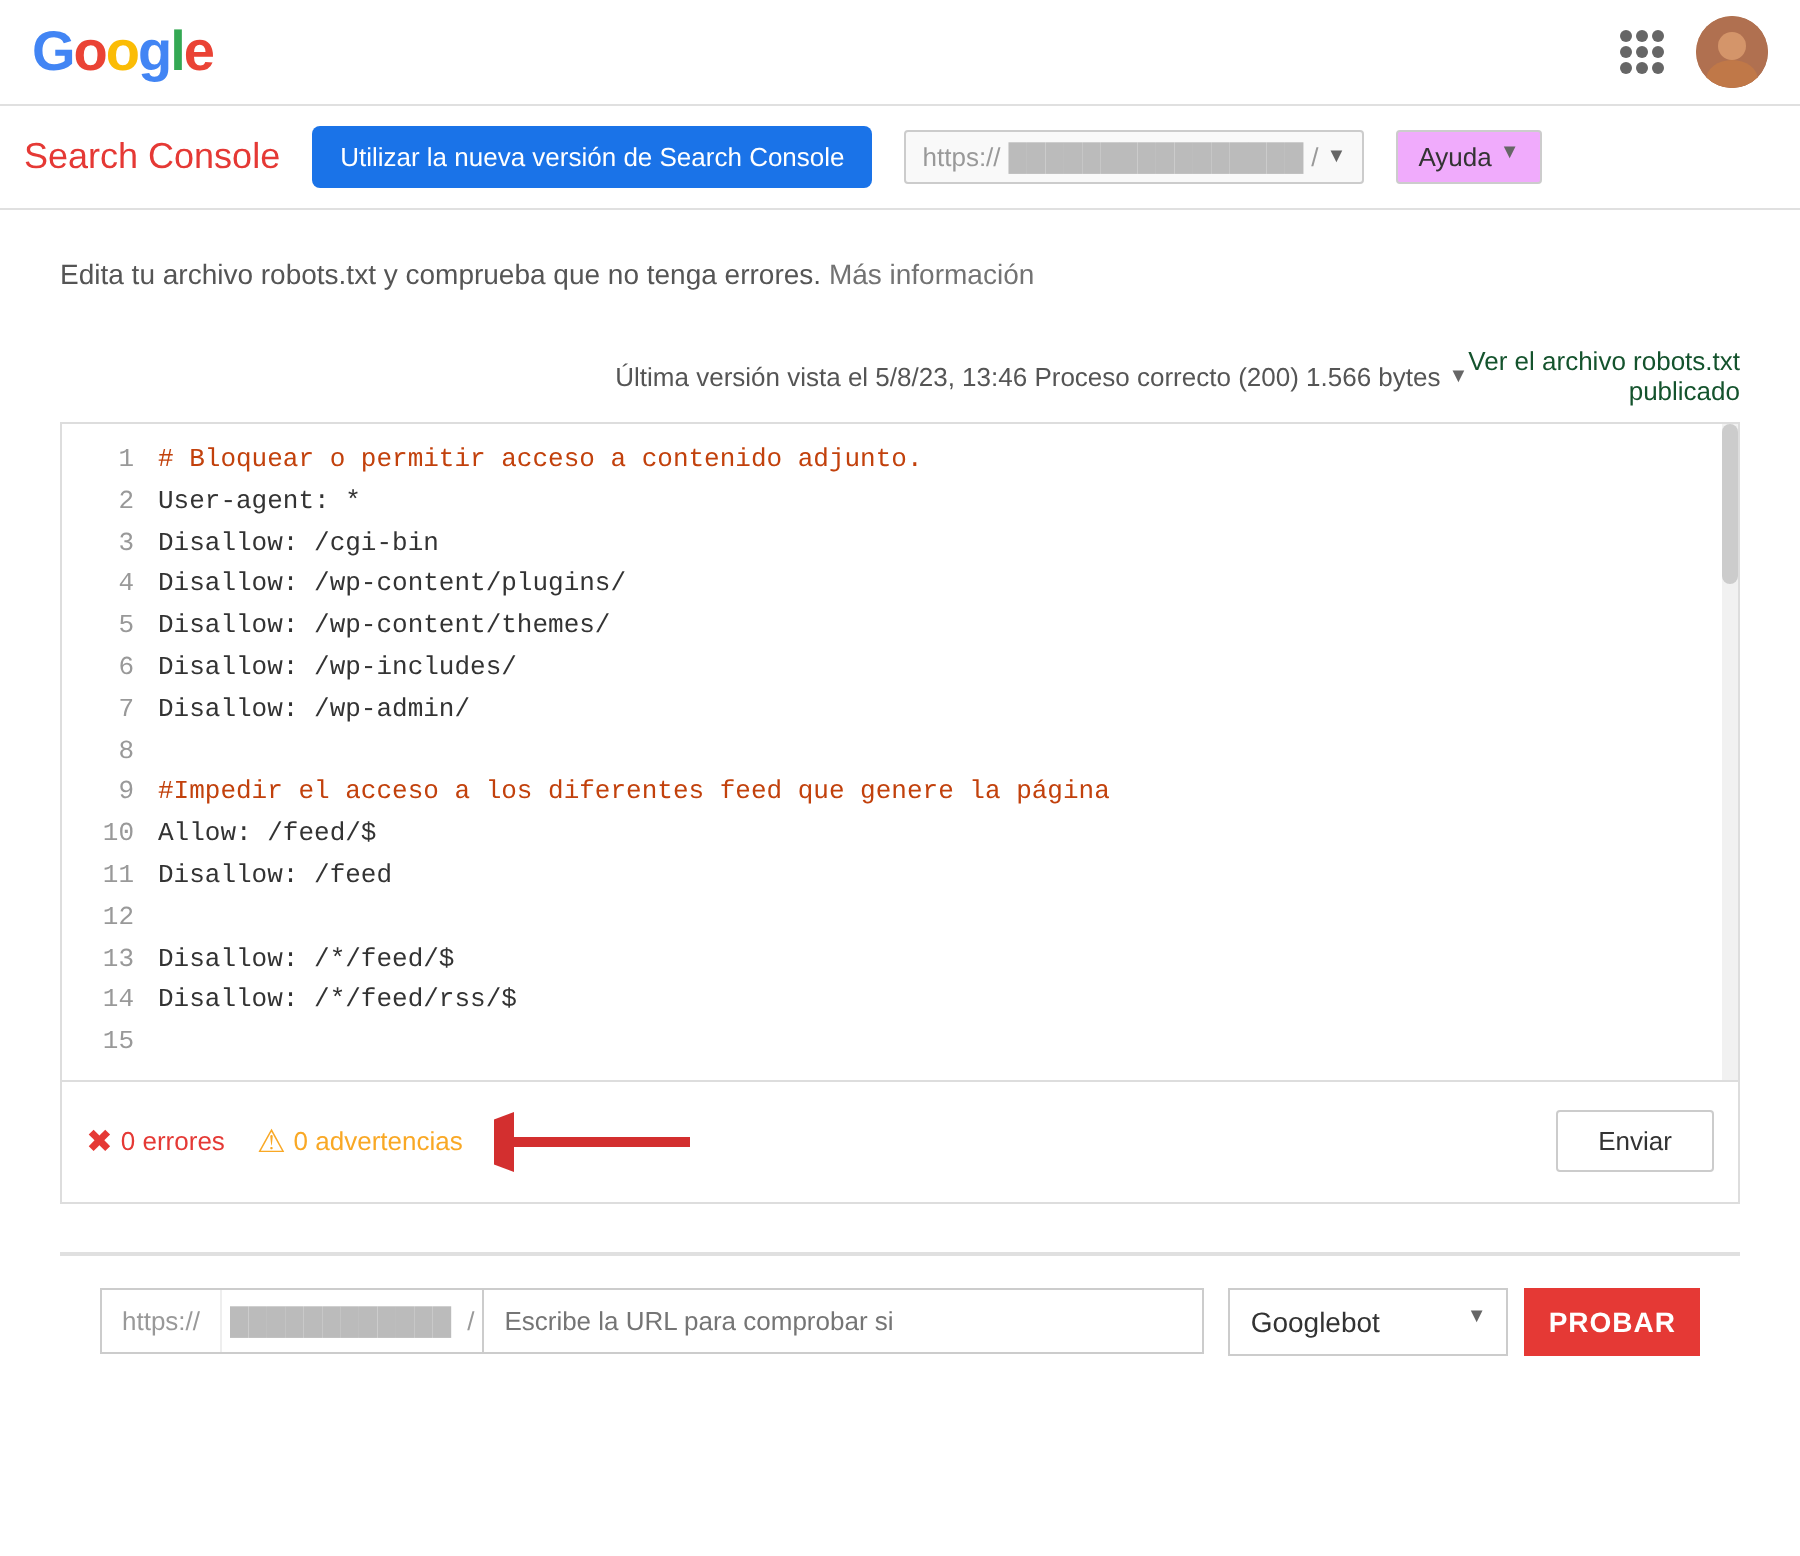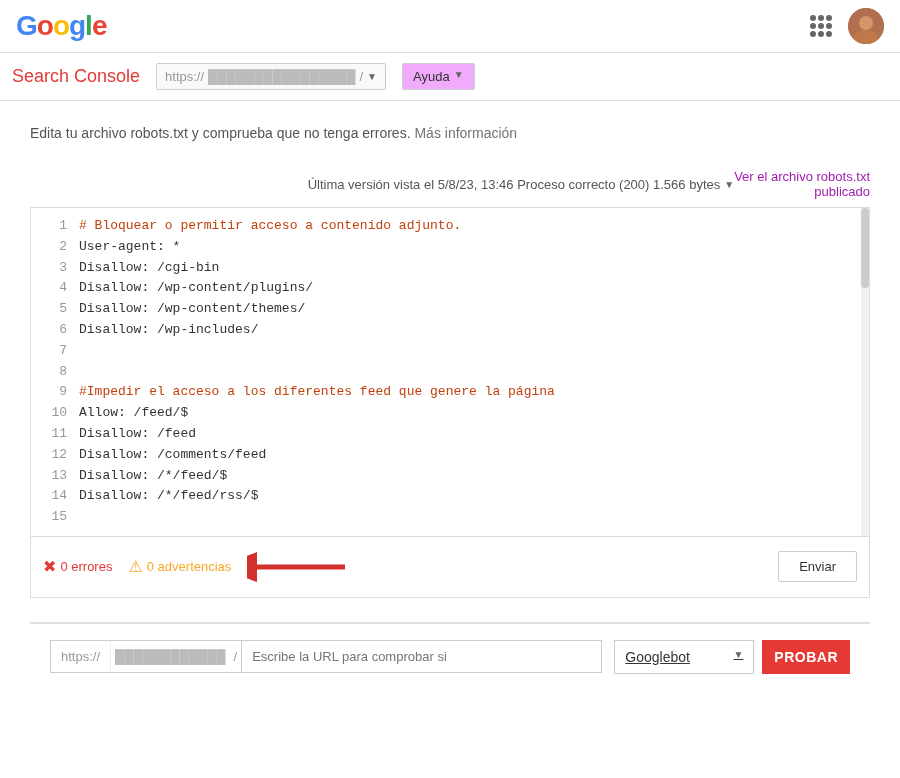--- a/index.html
+++ b/index.html
@@ -158,21 +158,21 @@
       padding: 8px 0;
     }
     .version-info {
       font-size: 13px;
       color: #555;
       display: flex;
       align-items: center;
       gap: 4px;
     }
     .view-link {
-      color: #a21caf;
+      color: #14532d;
       text-decoration: none;
       font-size: 13px;
       text-align: right;
     }
 
     
     .code-editor {
       border: 1px solid #ddd;
       margin-bottom: 0;
       position: relative;
@@ -290,21 +290,20 @@
     .bot-selector {
       display: flex;
       align-items: flex-start;
       border: 1px solid #ccc;
       padding: 8px 10px;
       gap: 8px;
       min-width: 140px;
       background: #fff;
       cursor: pointer;
       margin-left: 12px;
-      text-decoration: underline;
     }
     .probar-btn {
       background: #E53935;
       color: #fff;
       border: none;
       padding: 9px 12px;
       font-size: 14px;
       font-weight: bold;
       cursor: pointer;
       margin-left: 8px;
@@ -340,20 +339,21 @@
         <circle cx="18" cy="18" r="18" fill="#b07050"></circle>
         <ellipse cx="18" cy="15" rx="7" ry="7" fill="#d4956a"></ellipse>
         <ellipse cx="18" cy="32" rx="13" ry="10" fill="#c07848"></ellipse>
       </svg>
     </div>
   </div>
 </div>
 
 <div class="sub-header">
   <span class="search-console-link">Search Console</span>
+  <button class="new-version-btn">Utilizar la nueva versión de Search Console</button>
   <div class="url-selector">
     <span class="url-text">https://</span>
     <span style="color:#bbb;font-size:13px;">████████████████</span>
     <span class="url-text">/</span>
     <span class="chevron-down">▼</span>
   </div>
   <div class="ayuda-btn">
     <span>Ayuda</span>
     <span class="chevron-down">▼</span>
   </div>
@@ -400,40 +400,40 @@
           <div class="code-line">
             <span class="line-num">5</span>
             <span class="line-content">Disallow: /wp-content/themes/</span>
           </div>
           <div class="code-line">
             <span class="line-num">6</span>
             <span class="line-content">Disallow: /wp-includes/</span>
           </div>
           <div class="code-line">
             <span class="line-num">7</span>
+            <span class="line-content">Disallow: /wp-admin/</span>
           </div>
           <div class="code-line">
             <span class="line-num">8</span>
             <span class="line-content"></span>
           </div>
           <div class="code-line">
             <span class="line-num">9</span>
             <span class="line-content comment">#Impedir el acceso a los diferentes feed que genere la página</span>
           </div>
           <div class="code-line">
             <span class="line-num">10</span>
             <span class="line-content">Allow: /feed/$</span>
           </div>
           <div class="code-line">
             <span class="line-num">11</span>
             <span class="line-content">Disallow: /feed</span>
           </div>
           <div class="code-line">
             <span class="line-num">12</span>
-            <span class="line-content">Disallow: /comments/feed</span>
           </div>
           <div class="code-line">
             <span class="line-num">13</span>
             <span class="line-content">Disallow: /*/feed/$</span>
           </div>
           <div class="code-line">
             <span class="line-num">14</span>
             <span class="line-content">Disallow: /*/feed/rss/$</span>
           </div>
           <div class="code-line">

